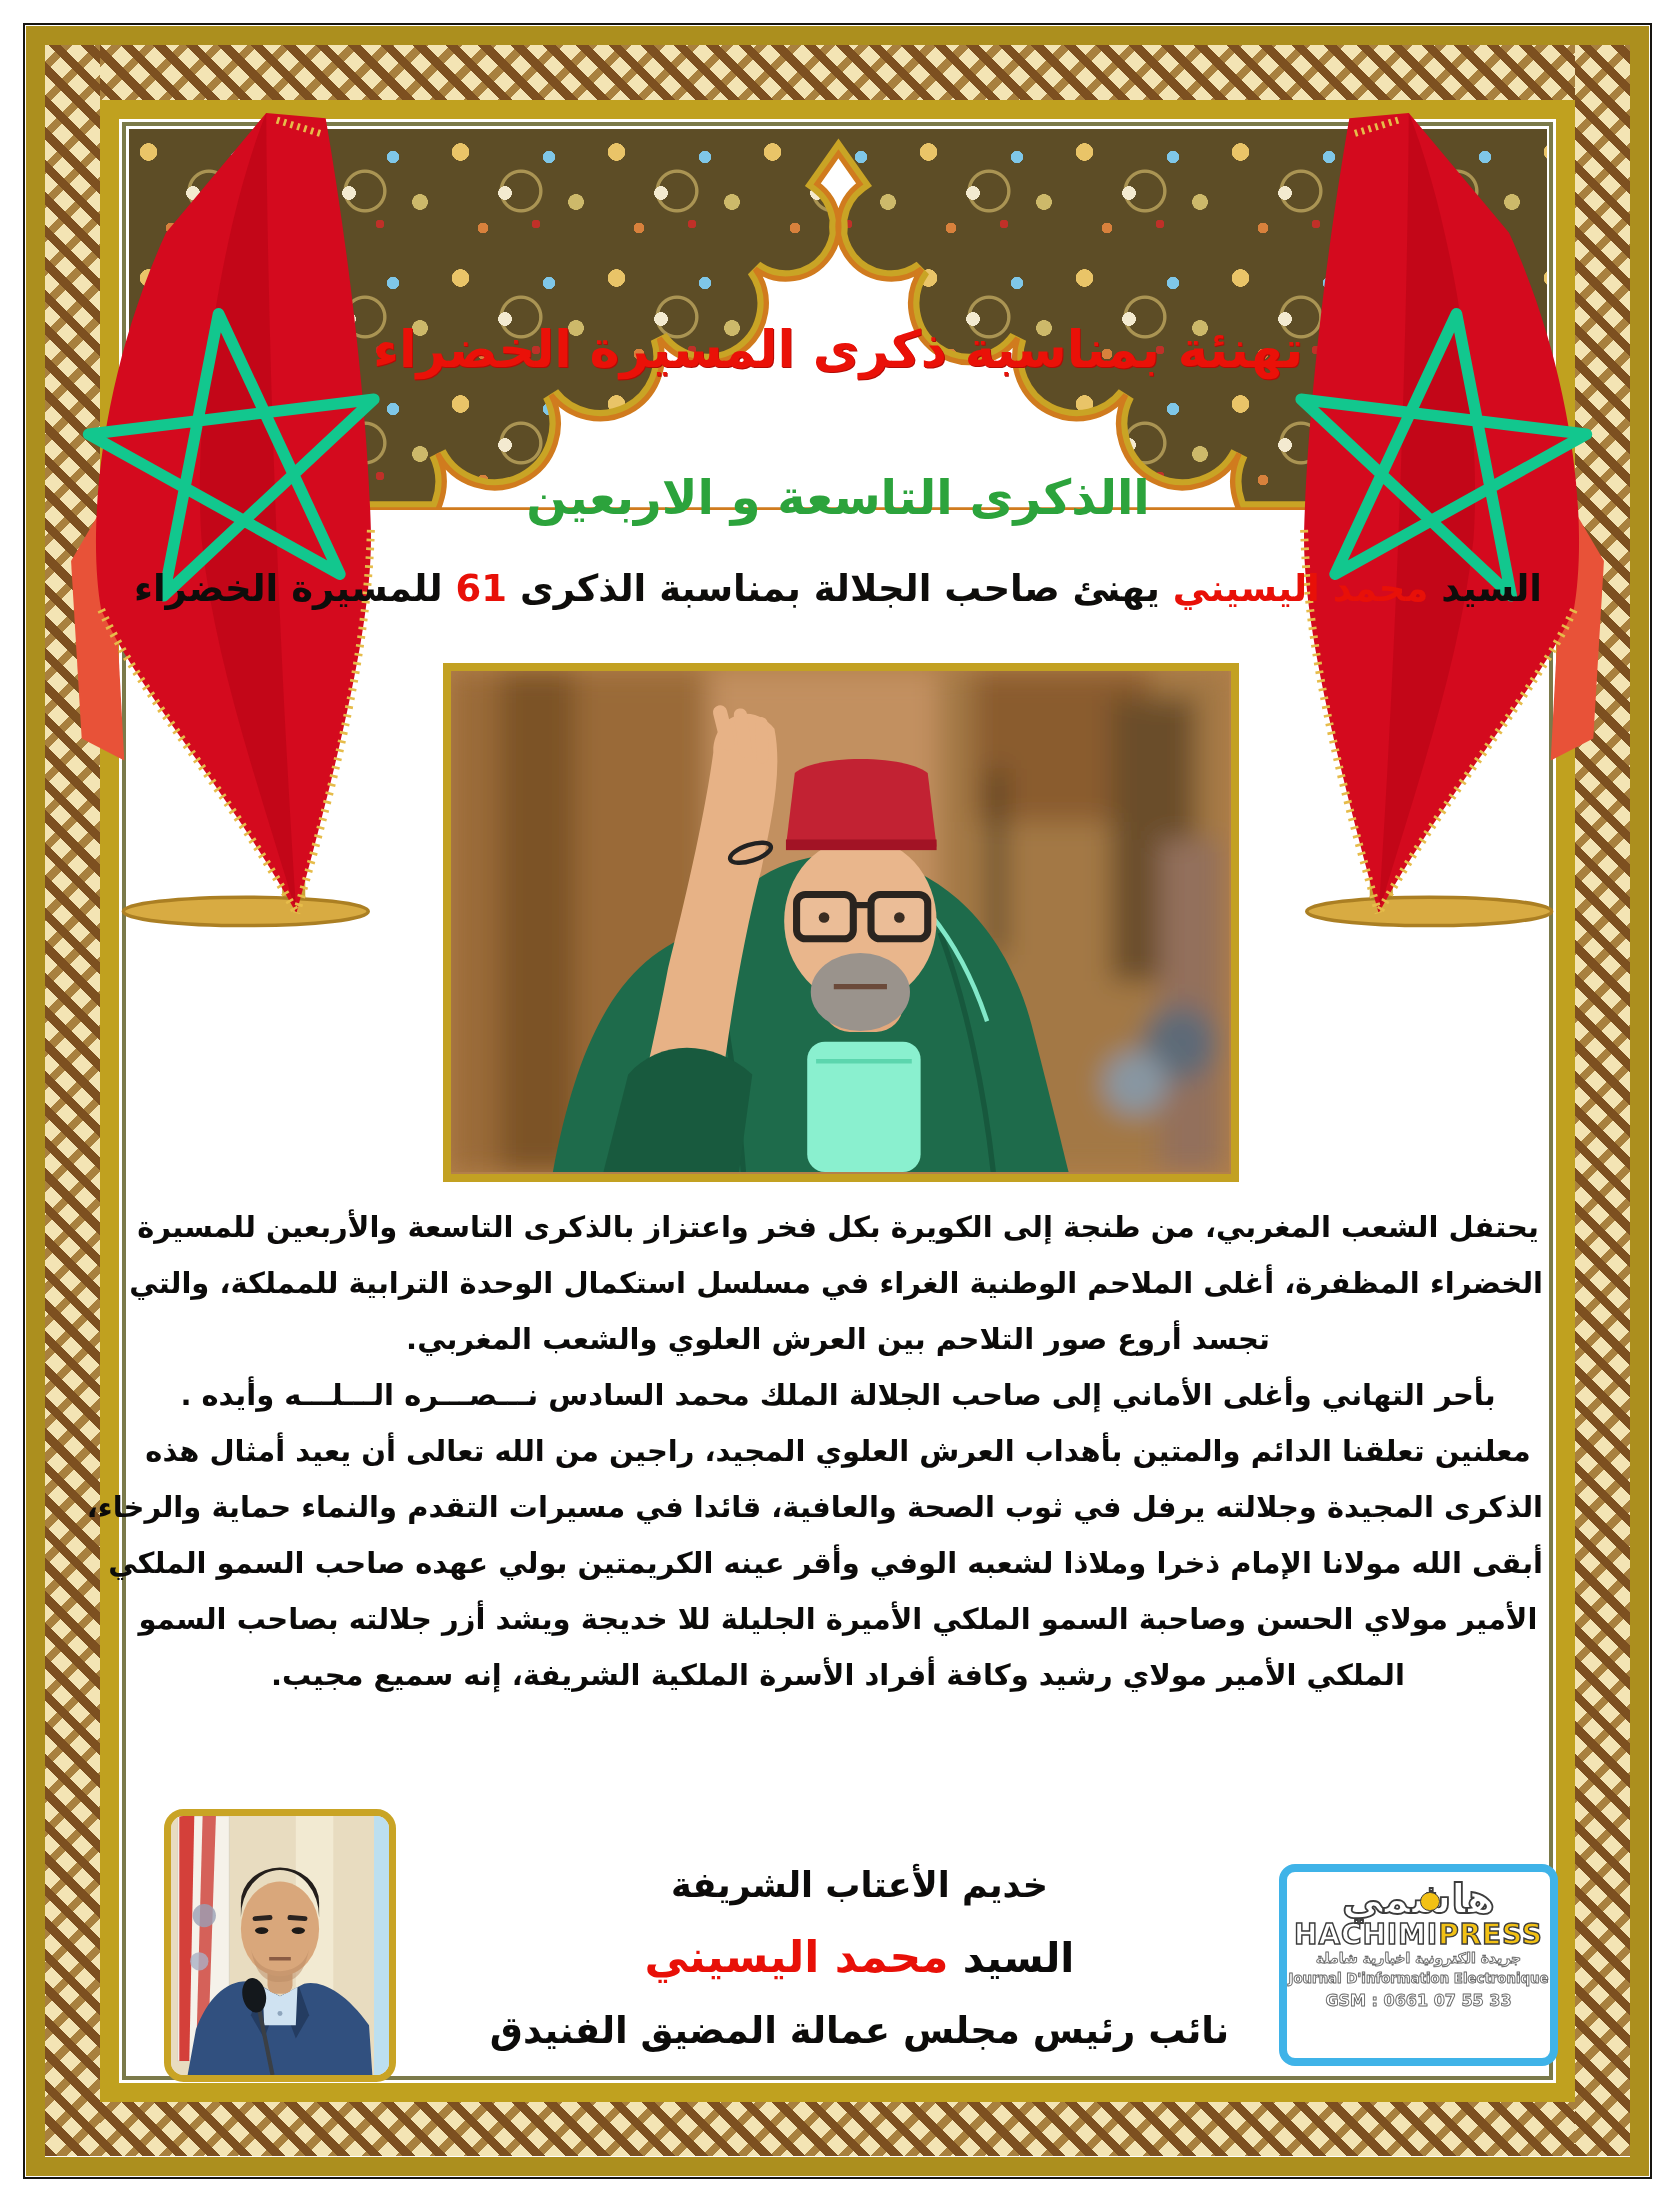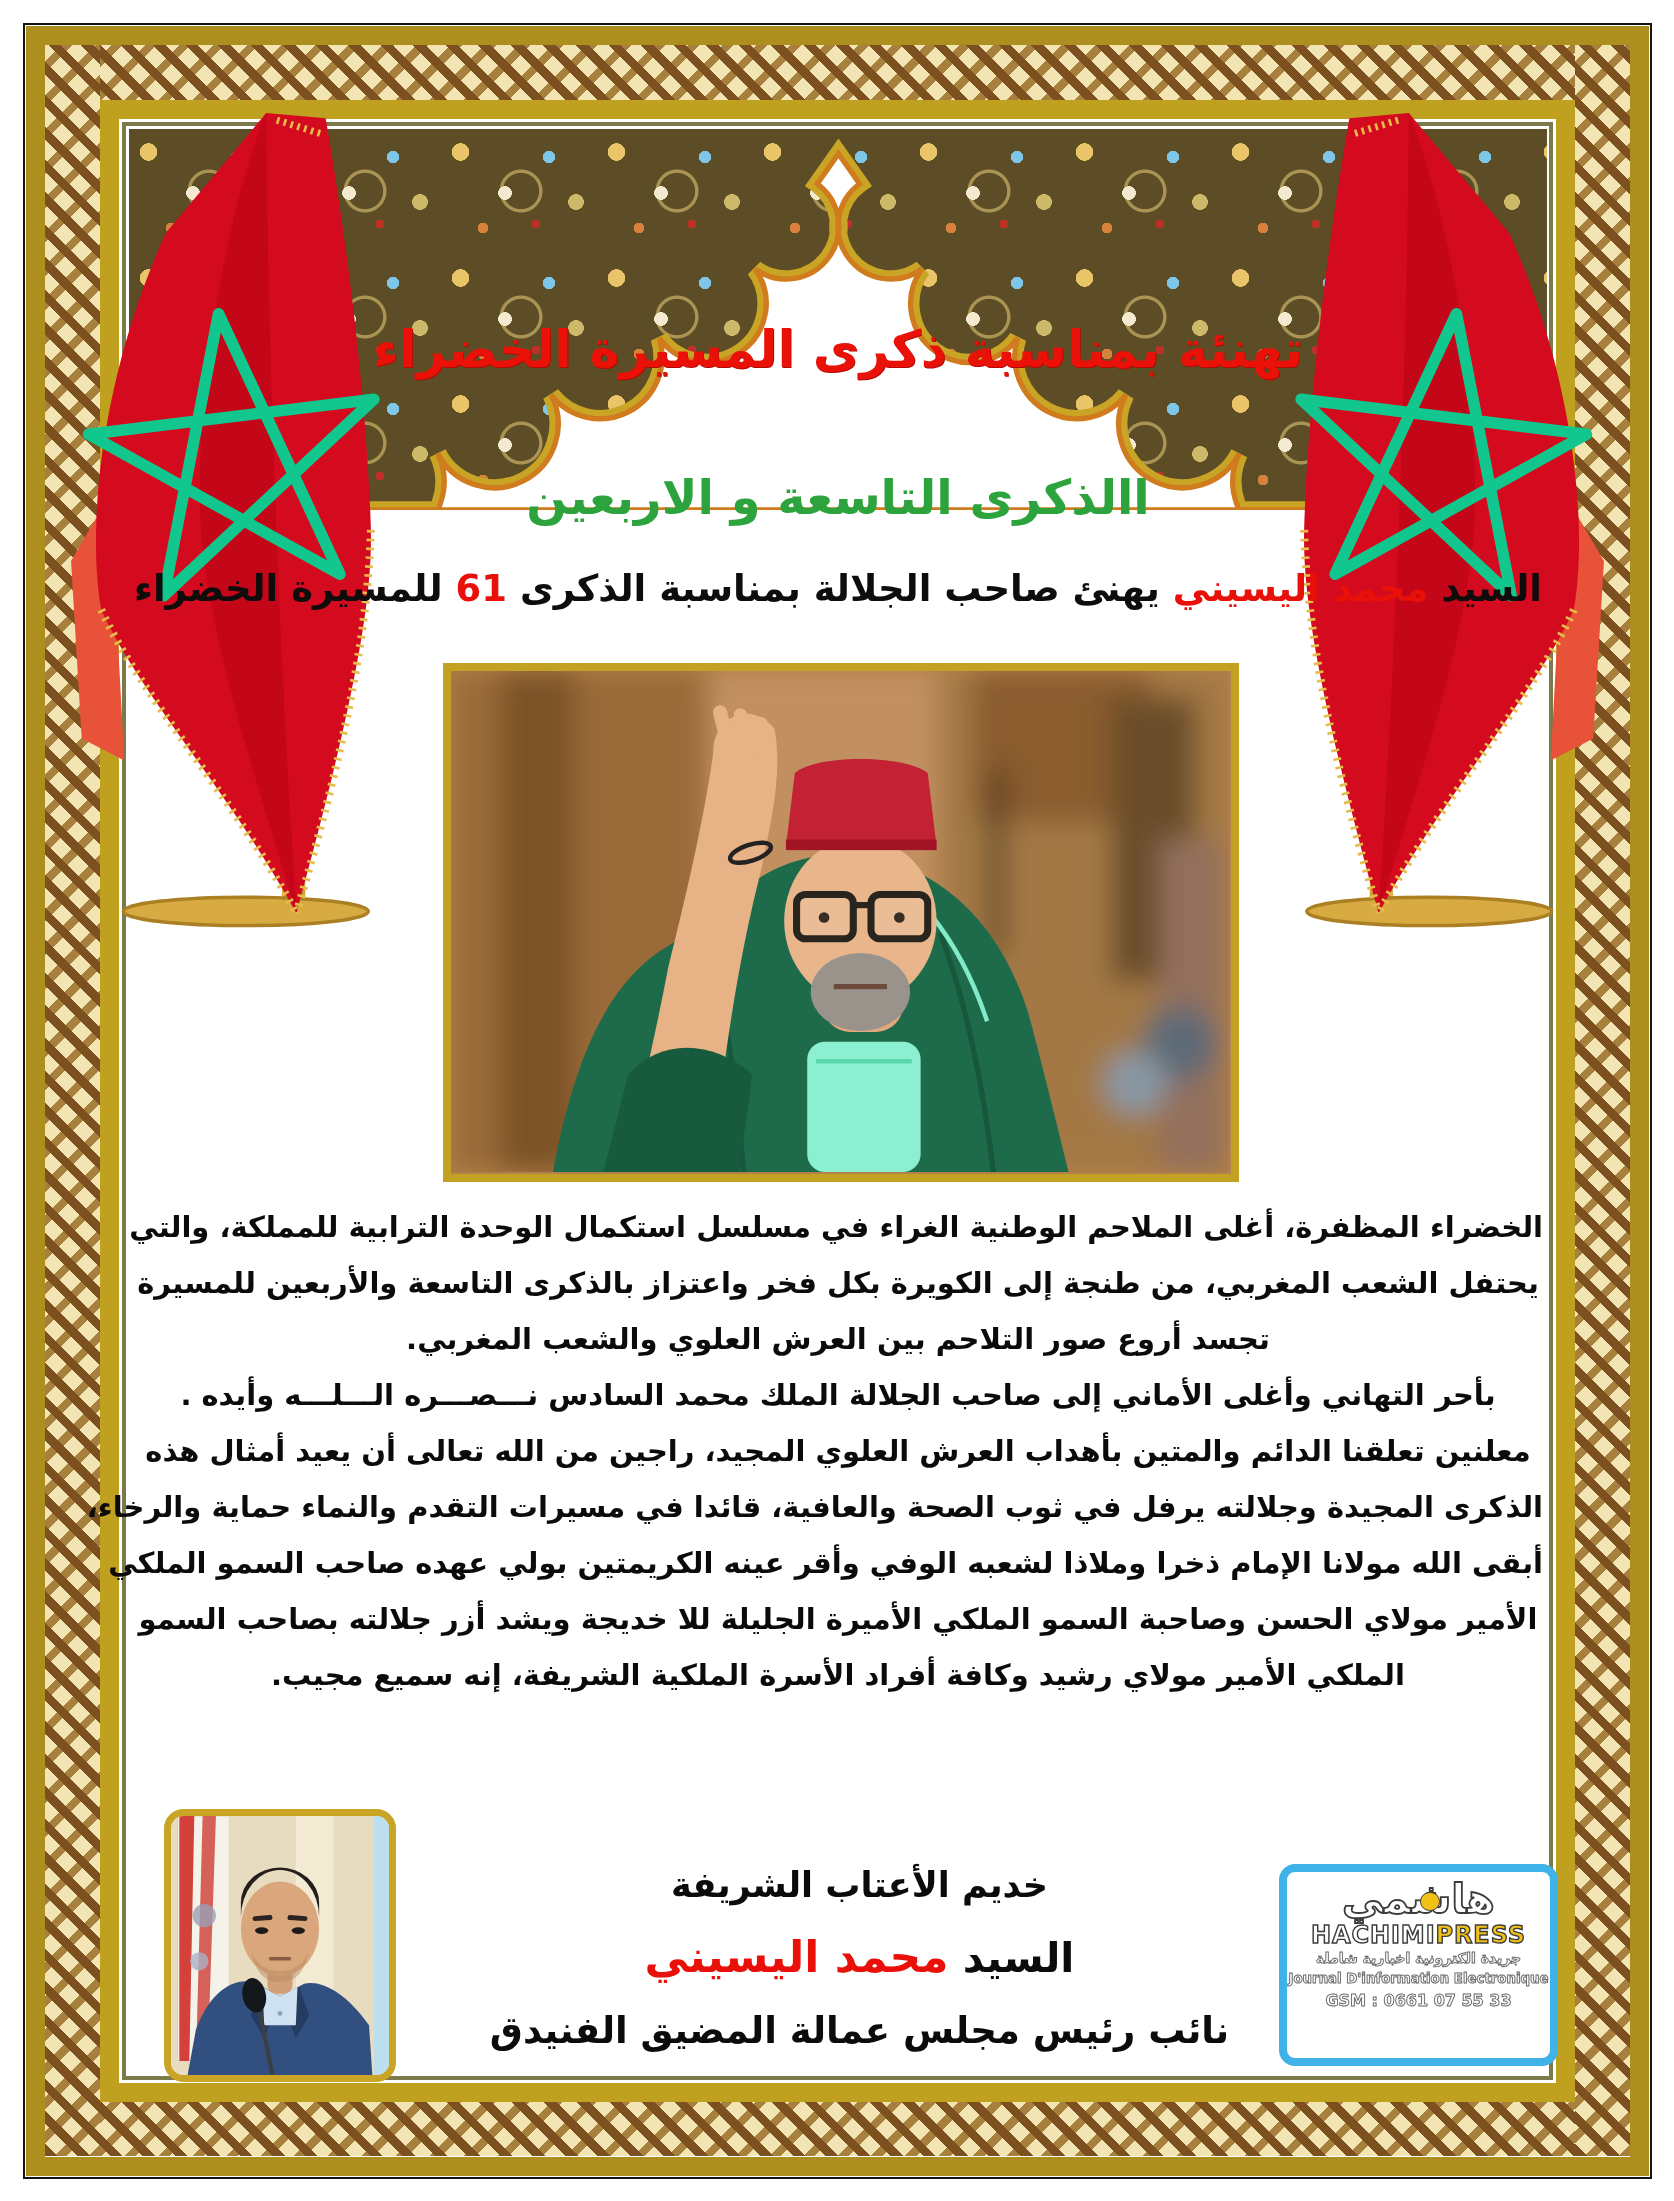--- a/index.html
+++ b/index.html
@@ -61,21 +61,21 @@
   .portrait{left:164px;top:1809px;width:232px;height:273px;box-sizing:border-box;
     border:7px solid #c9a425;border-radius:19.5px;overflow:hidden;background:#e8dcc0;}
 
   
   .press-logo{left:1279px;top:1864px;width:279px;height:202px;box-sizing:border-box;
     border:8px solid #3fb3e8;border-radius:16px;background:#fff;text-align:center;overflow:hidden;}
   .press-logo .brand-ar{margin-top:3.5px;font-size:41px;line-height:46px;font-weight:bold;color:#fff;
     -webkit-text-stroke:1.8px #3c3c3c;text-shadow:0 0 0.9px #3c3c3c;position:relative;}
   .brand-ar .dot{position:absolute;left:133px;top:16px;width:17.7px;height:17.7px;border-radius:50%;
     background:#f2c115;border:1.8px solid #3c3c3c;}
-  .press-logo .brand-en{font-size:24px;font-weight:bold;letter-spacing:0.9px;line-height:26.6px;}
+  .press-logo .brand-en{font-size:28px;font-weight:bold;letter-spacing:0.9px;line-height:26.6px;}
   .brand-en .w{color:#fff;-webkit-text-stroke:1.4px #3c3c3c;text-shadow:0 0 0.9px #3c3c3c;}
   .brand-en .y{color:#f2c115;-webkit-text-stroke:1.4px #3c3c3c;}
   .press-logo .tag-ar{font-size:14px;font-weight:bold;direction:rtl;color:#fff;
     -webkit-text-stroke:0.9px #6a6a6a;text-shadow:0 0 0.9px #6a6a6a;line-height:21px;}
   .press-logo .tag-fr{font-size:13.3px;font-weight:bold;color:#fff;
     -webkit-text-stroke:0.9px #6a6a6a;text-shadow:0 0 0.9px #6a6a6a;line-height:19.5px;}
   .press-logo .gsm{font-size:16px;font-weight:bold;color:#fff;
     -webkit-text-stroke:0.9px #6a6a6a;text-shadow:0 0 0.9px #6a6a6a;line-height:23px;}
 </style>
 </head>
@@ -175,22 +175,22 @@
       <path d="M195 565 L295 565 C305 450 325 320 350 225 C360 175 375 115 365 65 C335 30 295 55 296 92 C286 165 265 255 245 335 C230 415 205 520 195 565 Z" fill="#e7b286"></path>
       <rect x="300" y="38" width="16" height="52" rx="8" fill="#e7b286" transform="rotate(-14 308 64)"></rect>
       <rect x="322" y="42" width="15" height="56" rx="7" fill="#e7b286" transform="rotate(-8 330 70)"></rect>
       <rect x="344" y="52" width="14" height="52" rx="7" fill="#e7b286" transform="rotate(-2 351 78)"></rect>
       <ellipse cx="338" cy="205" rx="24" ry="9" fill="none" stroke="#222222" stroke-width="5" transform="rotate(-18 338 205)"></ellipse>
       <path d="M172 565 L325 565 L340 455 C295 415 235 415 200 455 Z" fill="#185a3e"></path>
     </svg>
   </div>
 
   <div class="abs body-block">
+    <div class="body-line">يحتفل الشعب المغربي، من طنجة إلى الكويرة بكل فخر واعتزاز بالذكرى التاسعة  والأربعين للمسيرة</div>
     <div class="body-line">الخضراء المظفرة، أغلى الملاحم الوطنية الغراء في مسلسل استكمال الوحدة الترابية للمملكة، والتي</div>
-    <div class="body-line">يحتفل الشعب المغربي، من طنجة إلى الكويرة بكل فخر واعتزاز بالذكرى التاسعة  والأربعين للمسيرة</div>
     <div class="body-line">تجسد أروع صور التلاحم بين العرش العلوي والشعب المغربي.</div>
     <div class="body-line">بأحر التهاني وأغلى الأماني إلى صاحب الجلالة الملك محمد السادس نـــصـــره الـــلـــه وأيده .</div>
     <div class="body-line">معلنين تعلقنا الدائم والمتين بأهداب العرش العلوي المجيد، راجين من الله تعالى أن يعيد أمثال هذه</div>
     <div class="body-line">الذكرى المجيدة وجلالته يرفل في ثوب الصحة والعافية، قائدا في مسيرات التقدم والنماء حماية والرخاء،</div>
     <div class="body-line">أبقى الله مولانا الإمام ذخرا وملاذا لشعبه الوفي وأقر عينه الكريمتين بولي عهده صاحب السمو الملكي</div>
     <div class="body-line">الأمير مولاي الحسن وصاحبة السمو الملكي الأميرة الجليلة للا خديجة ويشد أزر جلالته بصاحب السمو</div>
     <div class="body-line">الملكي الأمير مولاي رشيد وكافة أفراد الأسرة الملكية الشريفة، إنه سميع مجيب.</div>
   </div>
 
   <div class="abs sig sig1">خديم الأعتاب الشريفة</div>

